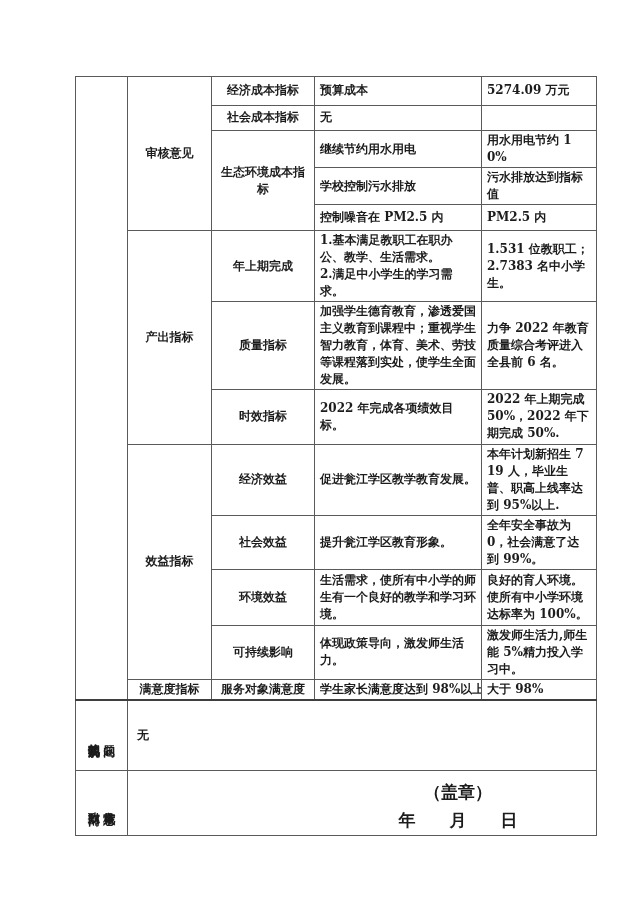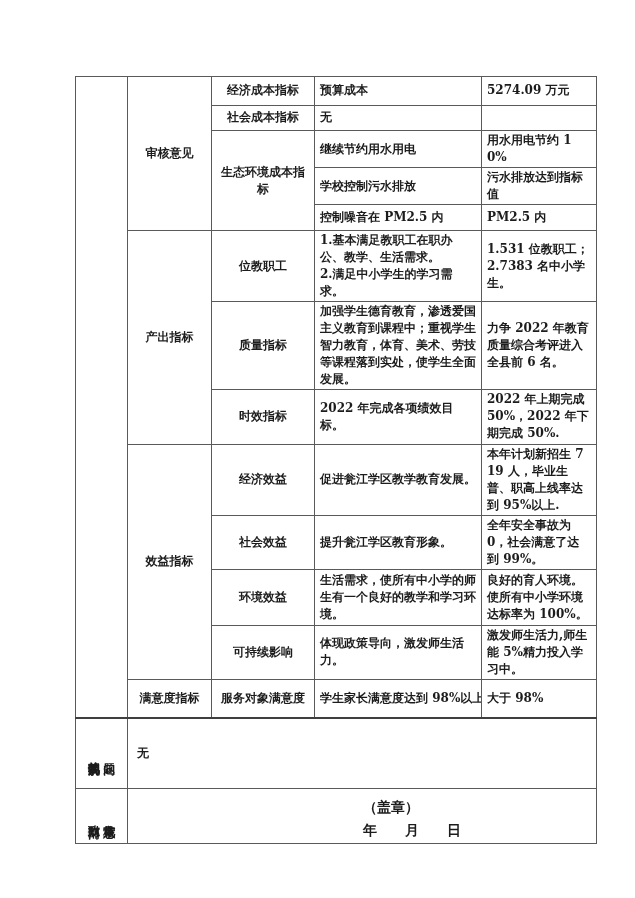--- a/index.html
+++ b/index.html
@@ -20,21 +20,21 @@
     word-break:break-all;overflow:hidden;font-weight:bold;
   }
   td.center{text-align:center;padding:1px 2px;}
   td.pre{white-space:pre-line;}
   td.nowrap{white-space:nowrap;font-size:11.5px;}
   tr.thick td{border-top:2px solid #3f3f3f;}
   .vwrap{display:flex;justify-content:center;align-items:center;gap:3px;}
   .vwrap.h-other{height:66px;}
   .vwrap.h-fin{height:48px;}
   .vtext{writing-mode:vertical-lr;text-orientation:upright;line-height:1.02;letter-spacing:0.5px;font-size:12px;}
-  .stamp-block{width:190px;margin:6px 38px 0 auto;text-align:left;line-height:1.65;font-size:14px;}
+  .stamp-block{width:190px;margin:6px 38px 0 auto;text-align:center;line-height:1.65;font-size:17px;}
 </style>
 </head>
 <body>
 
 <div class="page">
   <table class="perf">
     <colgroup>
       <col style="width:52px">
         <col style="width:84px">
         <col style="width:103px">
@@ -64,21 +64,21 @@
       <td>学校控制污水排放</td>
       <td>污水排放达到指标值</td>
     </tr>
     <tr style="height:26px">
       <td>控制噪音在 PM2.5 内</td>
       <td>PM2.5 内</td>
     </tr>
 
     <tr style="height:55px">
       <td class="center" rowspan="3">产出指标</td>
-      <td class="center">位教职工</td>
+      <td class="center">年上期完成</td>
       <td class="pre">1.基本满足教职工在职办公、教学、生活需求。
 2.满足中小学生的学习需求。</td>
       <td class="pre">1.531 位教职工；
 2.7383 名中小学生。</td>
     </tr>
     <tr style="height:87px">
       <td class="center">质量指标</td>
       <td>加强学生德育教育，渗透爱国主义教育到课程中；重视学生智力教育，体育、美术、劳技等课程落到实处，使学生全面发展。</td>
       <td>力争 2022 年教育质量综合考评进入全县前 6 名。</td>
     </tr>
@@ -103,21 +103,21 @@
       <td class="center">环境效益</td>
       <td>生活需求，使所有中小学的师生有一个良好的教学和学习环境。</td>
       <td>良好的育人环境。使所有中小学环境达标率为 100%。</td>
     </tr>
     <tr style="height:45px">
       <td class="center">可持续影响</td>
       <td>体现政策导向，激发师生活力。</td>
       <td>激发师生活力,师生能 5%精力投入学习中。</td>
     </tr>
 
-    <tr style="height:39px">
+    <tr style="height:21px">
       <td class="center">满意度指标</td>
       <td class="center">服务对象满意度</td>
       <td class="nowrap">学生家长满意度达到 98%以上。</td>
       <td>大于 98%</td>
     </tr>
 
     <tr class="thick" style="height:70px">
       <td style="padding:0">
         <div class="vwrap h-other">
           <span class="vtext">其他说明的</span>

